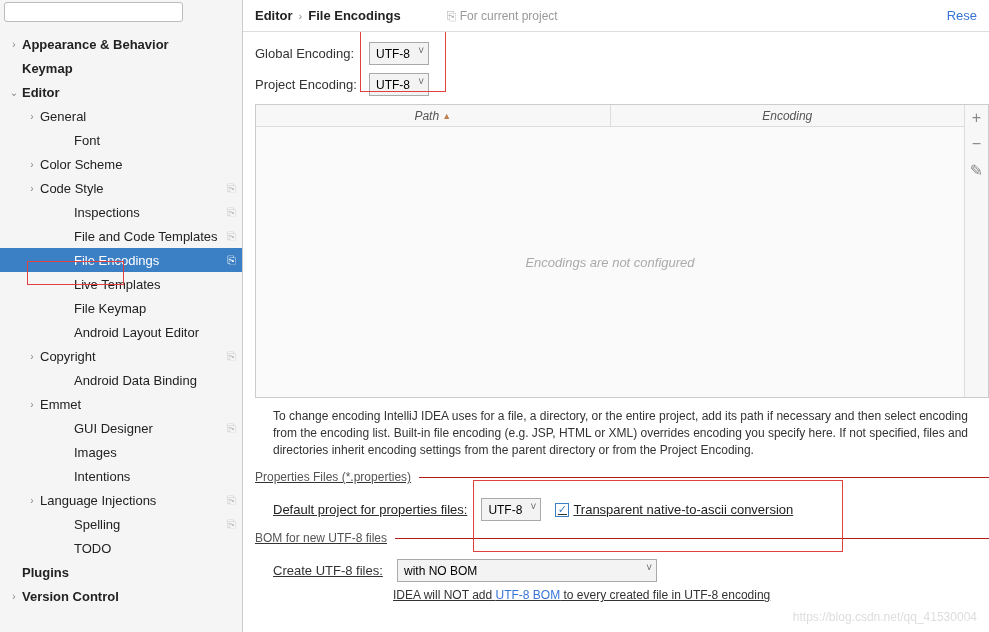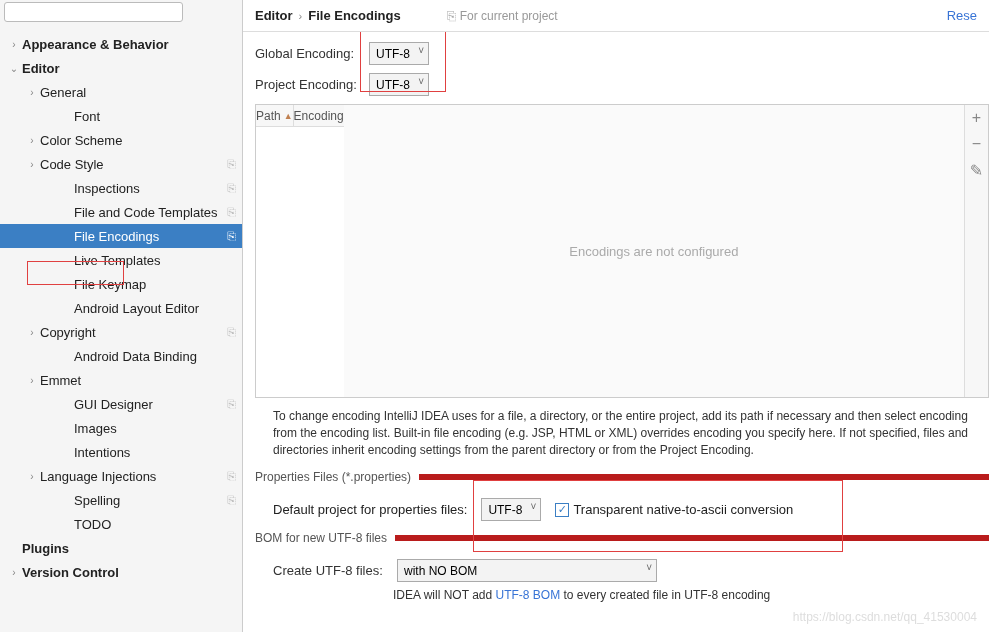--- a/index.html
+++ b/index.html
@@ -138,21 +138,21 @@
   color: #666;
   pointer-events: none;
 }
 .table-area {
   border: 1px solid #ccc;
   height: 294px;
   margin-top: 2px;
   display: flex;
   position: relative;
 }
-.table-main { flex:1; display:flex; flex-direction:row; }
+.table-main { flex:1; display:flex; flex-direction:column;font-style:italic; }
 .table-header {
   display: flex;
   height: 22px;
   background: #f7f7f7;
   border-bottom: 1px solid #ddd;
 }
 .th {
   flex:1;
   display:flex;
   align-items:center;
@@ -189,23 +189,24 @@
   font-size: 16px;
 }
 .desc {
   margin: 10px 0 12px 18px;
   font-size: 12px;
   color: #333;
   line-height: 1.4;
 }
 fieldset {
   border: none;
-  border-top: 6px solid #b91c1c;
+  border-top: 1px solid #b91c1c;
   margin: 6px 0 10px 0;
   padding: 10px 0 0 0;
+  text-decoration: underline;
 }
 fieldset legend {
   font-size: 12px;
   color: #555;
   padding-right: 8px;
 }
 .prop-row {
   display:flex;
   align-items:center;
   gap: 14px;
@@ -252,20 +253,24 @@
 <div class="sidebar">
   <div class="search-row">
     <div class="search-wrap">
       <input class="search-input" placeholder="" style="">
     </div>
   </div>
   <div class="tree" id="tree">
       <div class="tree-item ind0 bold">
         <span class="arrow">›</span>
         <span class="label">Appearance &amp; Behavior</span>
+      </div>
+      <div class="tree-item ind0 bold">
+        <span class="arrow"></span>
+        <span class="label">Keymap</span>
       </div>
       <div class="tree-item ind0 bold">
         <span class="arrow">⌄</span>
         <span class="label">Editor</span>
       </div>
       <div class="tree-item ind1">
         <span class="arrow">›</span>
         <span class="label">General</span>
       </div>
       <div class="tree-item ind2">

